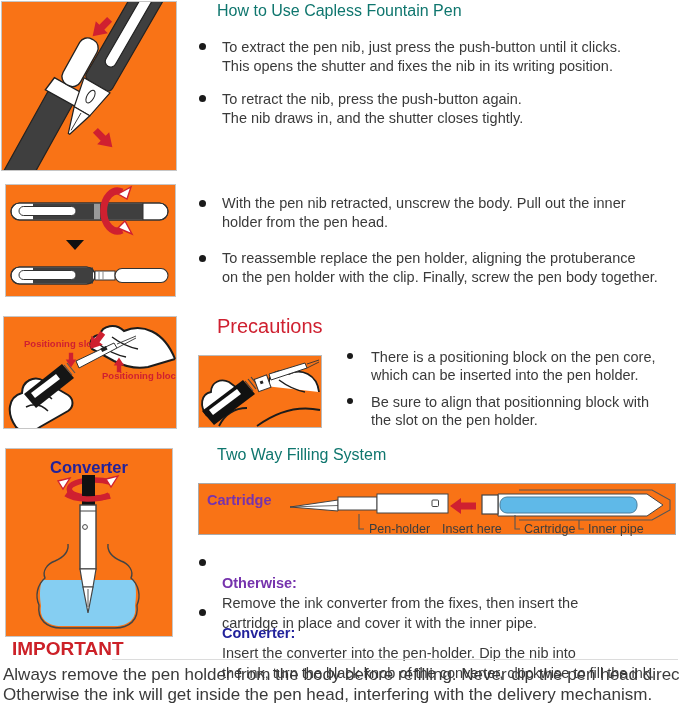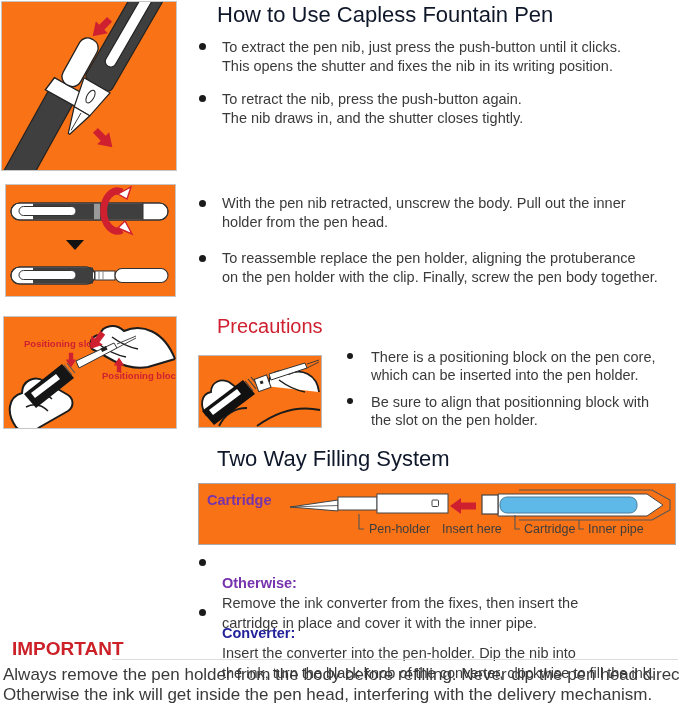--- a/index.html
+++ b/index.html
@@ -4,22 +4,22 @@
 <style>
   html,body{margin:0;padding:0;background:#fff;}
   .page{position:relative;width:679px;height:703px;background:#fff;overflow:hidden;
         font-family:"Liberation Sans", sans-serif;color:#3a3a3a;}
   .box{position:absolute;border:1px solid #c6c6c6;background:#f97316;box-sizing:border-box;}
   #box1{left:1px;top:1px;width:176px;height:170px;}
   #box2{left:5px;top:184px;width:171px;height:113px;}
   #box3{left:3px;top:316px;width:174px;height:113px;}
   #box4{left:5px;top:448px;width:168px;height:189px;}
   #precbox{left:198px;top:355px;width:124px;height:73px;border-color:#bbb;}
-  #cartbox{left:198px;top:483px;width:478px;height:62px;border-color:#aaa;}
-  .h1{position:absolute;font-size:22px;font-weight:400;color:#0f172a;white-space:nowrap;}
+  #cartbox{left:198px;top:483px;width:478px;height:52px;border-color:#aaa;}
+  .h1{position:absolute;font-size:16px;font-weight:400;color:#0f766e;white-space:nowrap;}
   #t-howto{left:217px;top:2px;}
   #t-disas{left:217px;top:153px;}
   #t-prec{left:217px;top:315px;font-size:20px;color:#cf2030;}
   #t-fill{left:217px;top:446px;}
   .dot{position:absolute;width:7px;height:7px;border-radius:50%;background:#1a1a1a;}
   .btext{position:absolute;font-size:14.5px;line-height:19px;white-space:pre-line;color:#3a3a3a;width:462px;}
   .btext .lbl{font-weight:bold;}
   .lbl-purple{color:#7633ad;}
   .lbl-navy{color:#22229b;}
   .rest{white-space:pre-line;}
@@ -125,20 +125,45 @@
         <path d="M-3.5,-15 L3.5,-15 L3.5,-4 L8.5,-4 L0,9 L-8.5,-4 L-3.5,-4 Z" fill="#cf2030"></path>
       </g>
       <g transform="translate(115,46) rotate(180) scale(0.62)">
         <path d="M-3.5,-15 L3.5,-15 L3.5,-4 L8.5,-4 L0,9 L-8.5,-4 L-3.5,-4 Z" fill="#cf2030"></path>
       </g>
       <text x="20" y="30" font-size="9.5" font-weight="bold" fill="#cf2030">Positioning slot</text>
       <text x="98" y="62" font-size="9.5" font-weight="bold" fill="#cf2030">Positioning block</text>
     </svg>
   </div>
 
+  <div class="box" id="box4">
+    <svg width="166" height="187" viewBox="0 0 166 187">
+      <text x="83" y="24" text-anchor="middle" font-size="16.5" font-weight="bold" fill="#22229b">Converter</text>
+
+      <path d="M36,131 L128,131 C131,140 130,150 129,157 C131,170 122,177 109,177 L55,177 C42,177 33,170 35,157 C34,150 33,140 36,131 Z" fill="#85cef2"></path>
+
+      <path d="M62,95 C63,104 56,109 49,112 C41,115 36,122 39,129 C31,136 29,147 33,156 C31,171 41,179 55,179 L109,179 C123,179 133,171 131,156 C135,147 133,136 125,129 C128,122 123,115 115,112 C108,109 101,104 102,95" fill="none" stroke="#444" stroke-width="1.4"></path>
+
+      <path d="M104,33 A25,9 0 1 0 104,47" stroke="#cf2030" stroke-width="5.5" fill="none"></path>
+
+      <rect x="76" y="26" width="13" height="30" fill="#111"></rect>
+      <path d="M60,45 A25,9 0 0 0 103,46" stroke="#cf2030" stroke-width="5.5" fill="none"></path>
+      <path d="M52,32 L64,29 L57,40 Z" fill="#fff" stroke="#cf2030" stroke-width="1.3"></path>
+      <path d="M100,30 L112,27 L105,38 Z" fill="#fff" stroke="#cf2030" stroke-width="1.3"></path>
+
+      <g>
+        <rect x="74" y="56" width="16" height="64" fill="#fff" stroke="#444" stroke-width="1.4"></rect>
+        <line x1="74" y1="62" x2="90" y2="62" stroke="#444" stroke-width="1"></line>
+        <circle cx="79" cy="78" r="2.4" fill="#fff" stroke="#444" stroke-width="1"></circle>
+        <polygon points="74,120 90,120 87,138 77,138" fill="#fff" stroke="#444" stroke-width="1.2"></polygon>
+        <polygon points="77,138 87,138 82,164" fill="#fff" stroke="#444" stroke-width="1.2"></polygon>
+        <line x1="82" y1="140" x2="82" y2="158" stroke="#444" stroke-width="0.9"></line>
+      </g>
+    </svg>
+  </div>
 
   <div class="h1" id="t-howto">How to Use Capless Fountain Pen</div>
 
   <span class="dot" style="left:199px;top:43px;"></span>
   <div class="btext" style="left:222px;top:38px;">To extract the pen nib, just press the push-button until it clicks.
 This opens the shutter and fixes the nib in its writing position.</div>
   <span class="dot" style="left:199px;top:95px;"></span>
   <div class="btext" style="left:222px;top:90px;">To retract the nib, press the push-button again.
 The nib draws in, and the shutter closes tightly.</div>
 

